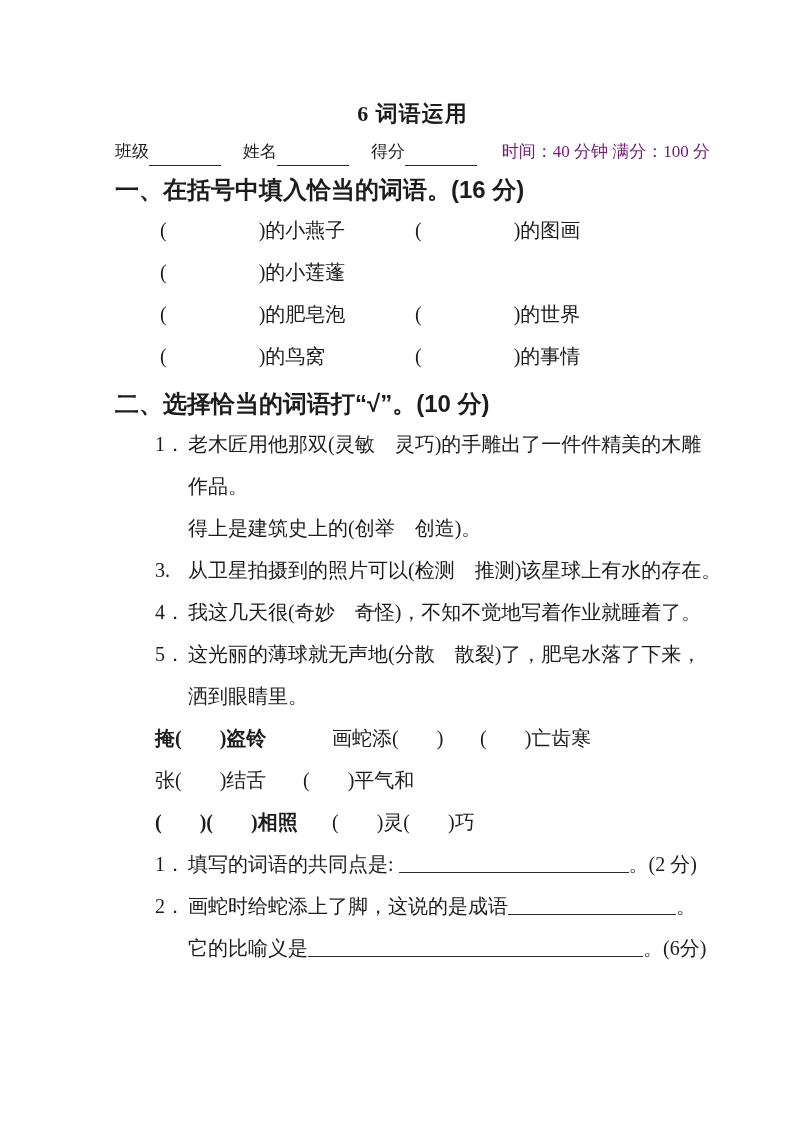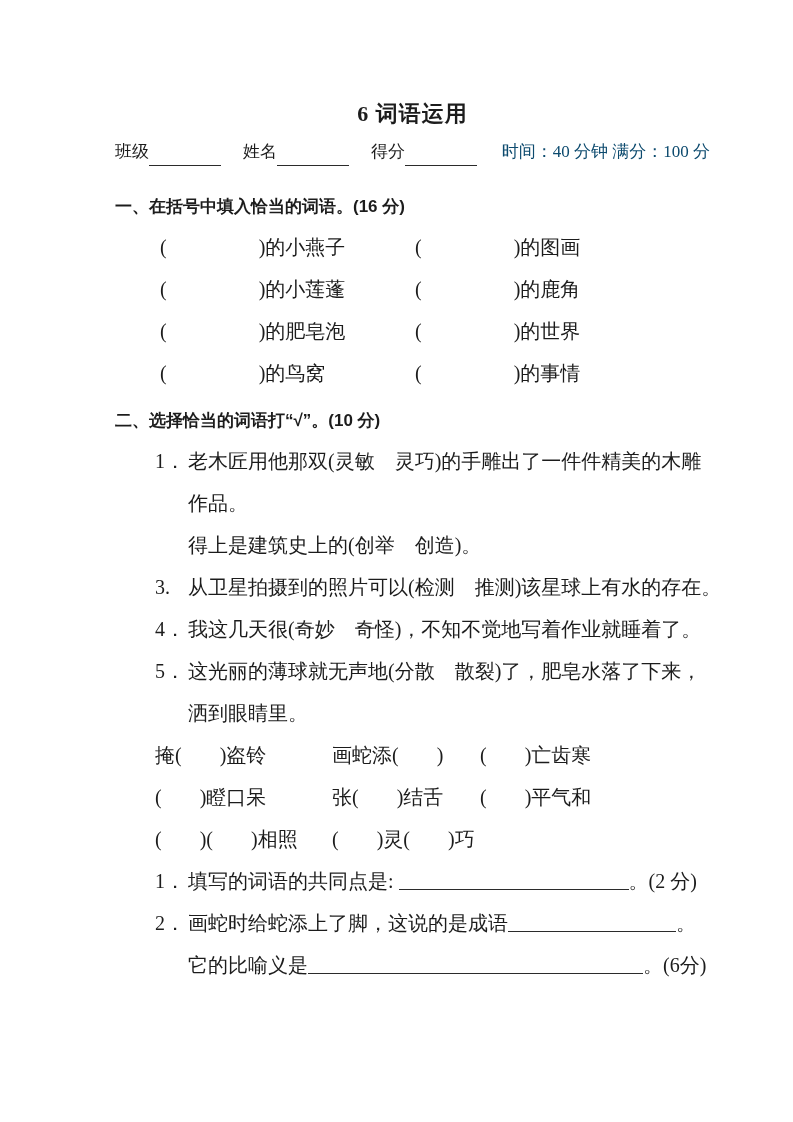--- a/index.html
+++ b/index.html
@@ -16,41 +16,41 @@
   .doc-title{
     font-size:22px;font-weight:bold;
     text-align:center;
     line-height:28px;height:28px;
     letter-spacing:1px;
     margin:0 0 12px 0;
   }
   .meta-line{
     display:flex;align-items:flex-end;
     font-size:17px;line-height:24px;height:24px;
-    margin-bottom:29px;white-space:nowrap;
+    margin-bottom:12px;white-space:nowrap;
   }
   .blank{
     display:inline-block;
     border-bottom:1.4px solid #2b2b2b;
     height:15px;
     vertical-align:baseline;
     transform:translateY(2px);
   }
   .w72{width:72px;}
   .w230{width:230px;}
   .w168{width:168px;}
   .w335{width:335px;}
   .exam-info{
     margin-left:auto;
     font-size:17px;
   }
   .sec-heading{
     font-family:"Liberation Sans", sans-serif;
     font-weight:bold;
-    font-size:17px;line-height:27px;
+    font-size:24px;line-height:27px;
     margin:8px 0 6px 0;
     white-space:nowrap;
   }
   .sec-heading.mt{margin-top:13px;}
   .fill-row{
     display:flex;
     padding-left:45px;
     line-height:42px;height:42px;
     font-size:20px;white-space:nowrap;
   }
@@ -66,49 +66,48 @@
   .q-line.cont{padding-left:73px;}
   .q-num{
     display:inline-block;width:33px;
   }
   .idiom-row{
     display:flex;
     padding-left:40px;
     line-height:42px;height:42px;
     font-size:20px;white-space:nowrap;
   }
-  .idiom-c1{width:177px;}
+  .idiom-c1{width:177px;font-weight:bold;}
   .idiom-c2{width:148px;}
 </style>
 </head>
 <body>
 
 <div class="page">
 
   <h1 class="doc-title">6 词语运用</h1>
 
   <div class="meta-line">
     <span>班级</span>
       <span class="blank w72"></span>
     <span style="margin-left:22px;">姓名</span>
       <span class="blank w72"></span>
     <span style="margin-left:22px;">得分</span>
       <span class="blank w72"></span>
-    <span class="exam-info" id="exam-info" style="color: #0c4a6e; font-family: Liberation Serif, serif;">时间：40 分钟 满分：100 分</span>
+    <span class="exam-info" id="exam-info" style="color: #701a75; font-family: Liberation Serif, serif;">时间：40 分钟 满分：100 分</span>
   </div>
 
   <div class="sec-heading">一、在括号中填入恰当的词语。(16 分)</div>
 
   <div class="fill-row">
     <span class="fill-col1"><span class="gap-lg">(</span><span>)的小燕子</span></span>
     <span><span class="gap-lg">(</span><span>)的图画</span></span>
   </div>
   <div class="fill-row">
     <span class="fill-col1"><span class="gap-lg">(</span><span>)的小莲蓬</span></span>
-    <span><span class="gap-lg">(</span><span>)的鹿角</span></span>
   </div>
   <div class="fill-row">
     <span class="fill-col1"><span class="gap-lg">(</span><span>)的肥皂泡</span></span>
     <span><span class="gap-lg">(</span><span>)的世界</span></span>
   </div>
   <div class="fill-row">
     <span class="fill-col1"><span class="gap-lg">(</span><span>)的鸟窝</span></span>
     <span><span class="gap-lg">(</span><span>)的事情</span></span>
   </div>
 
@@ -132,21 +131,20 @@
     <div class="q-line cont"><span>洒到眼睛里。</span></div>
   </div>
 
 
   <div class="idiom-row">
     <span class="idiom-c1"><span class="gap-sm">掩(</span><span>)盗铃</span></span>
     <span class="idiom-c2"><span class="gap-sm">画蛇添(</span><span>)</span></span>
     <span><span class="gap-sm">(</span><span>)亡齿寒</span></span>
   </div>
   <div class="idiom-row">
-    <span class="idiom-c1"><span class="gap-sm">(</span><span>)瞪口呆</span></span>
     <span class="idiom-c2"><span class="gap-sm">张(</span><span>)结舌</span></span>
     <span><span class="gap-sm">(</span><span>)平气和</span></span>
   </div>
   <div class="idiom-row">
     <span class="idiom-c1"><span class="gap-sm">(</span><span class="gap-sm">)(</span><span>)相照</span></span>
     <span class="idiom-c2"><span class="gap-sm">(</span><span class="gap-sm">)灵(</span><span>)巧</span></span>
   </div>
 
   <div class="q-item">
     <div class="q-line"><span class="q-num">1．</span><span>填写的词语的共同点是: </span><span class="blank w230"></span><span>。(2 分)</span></div>

